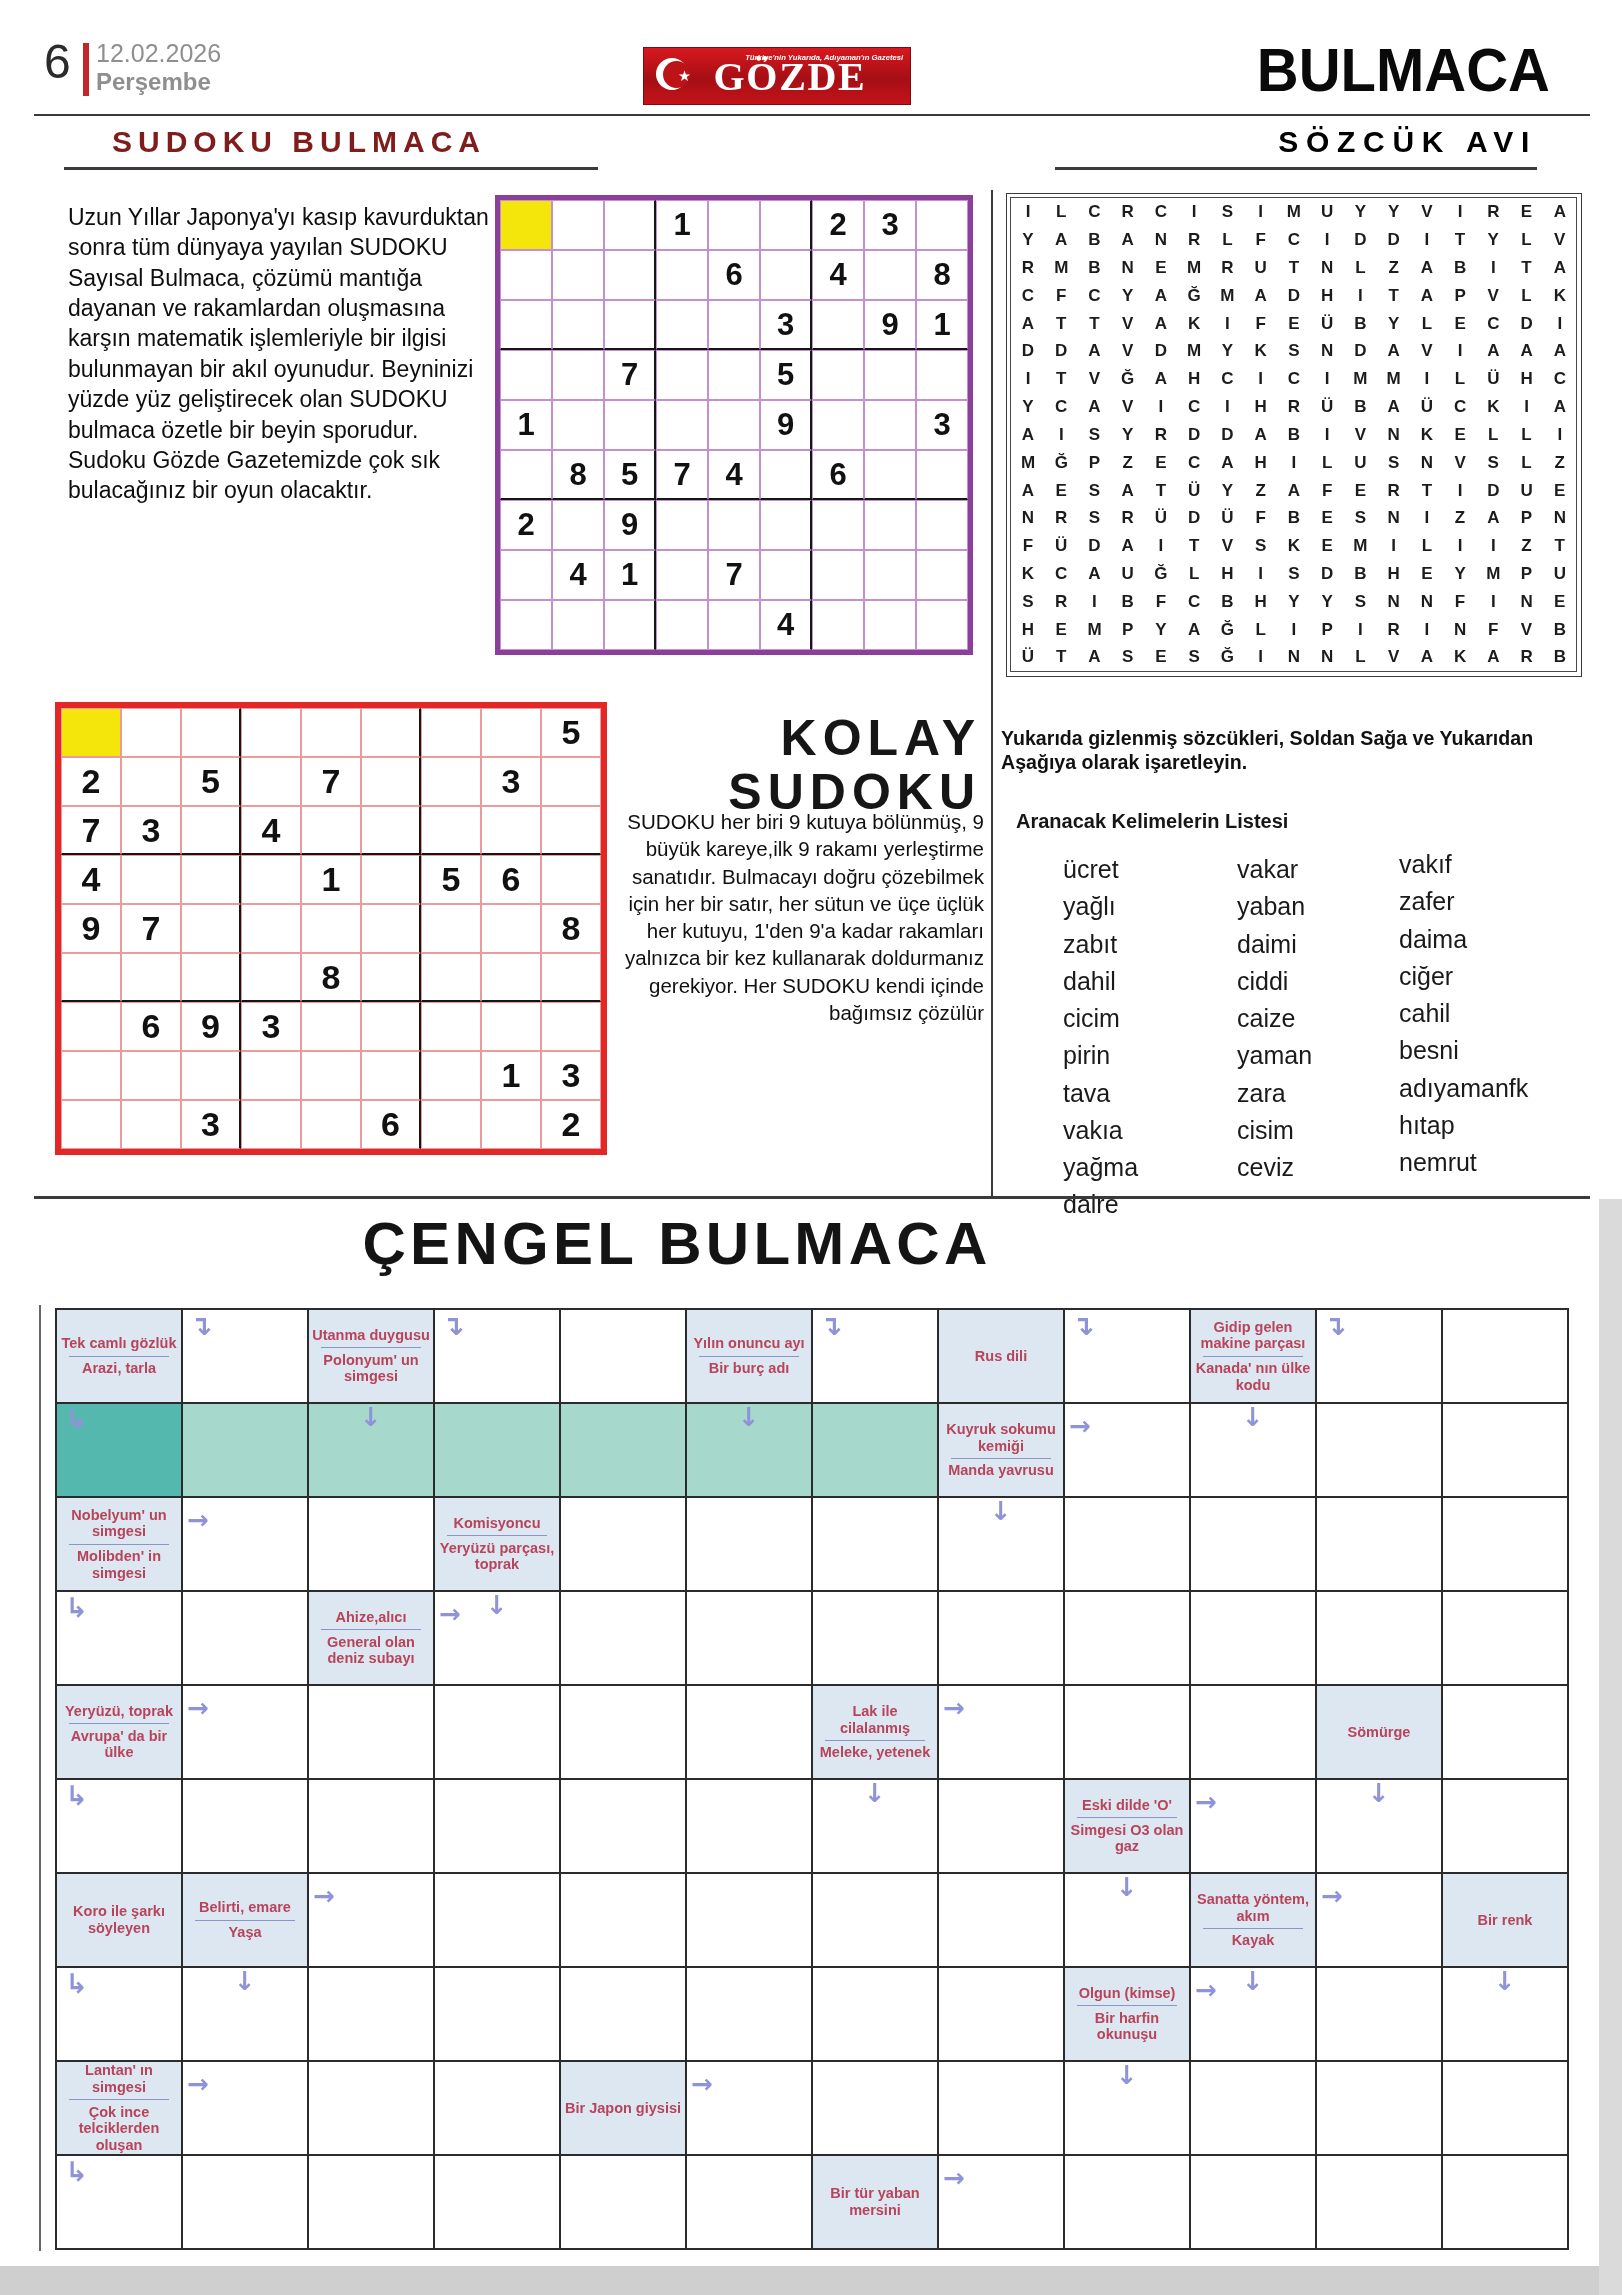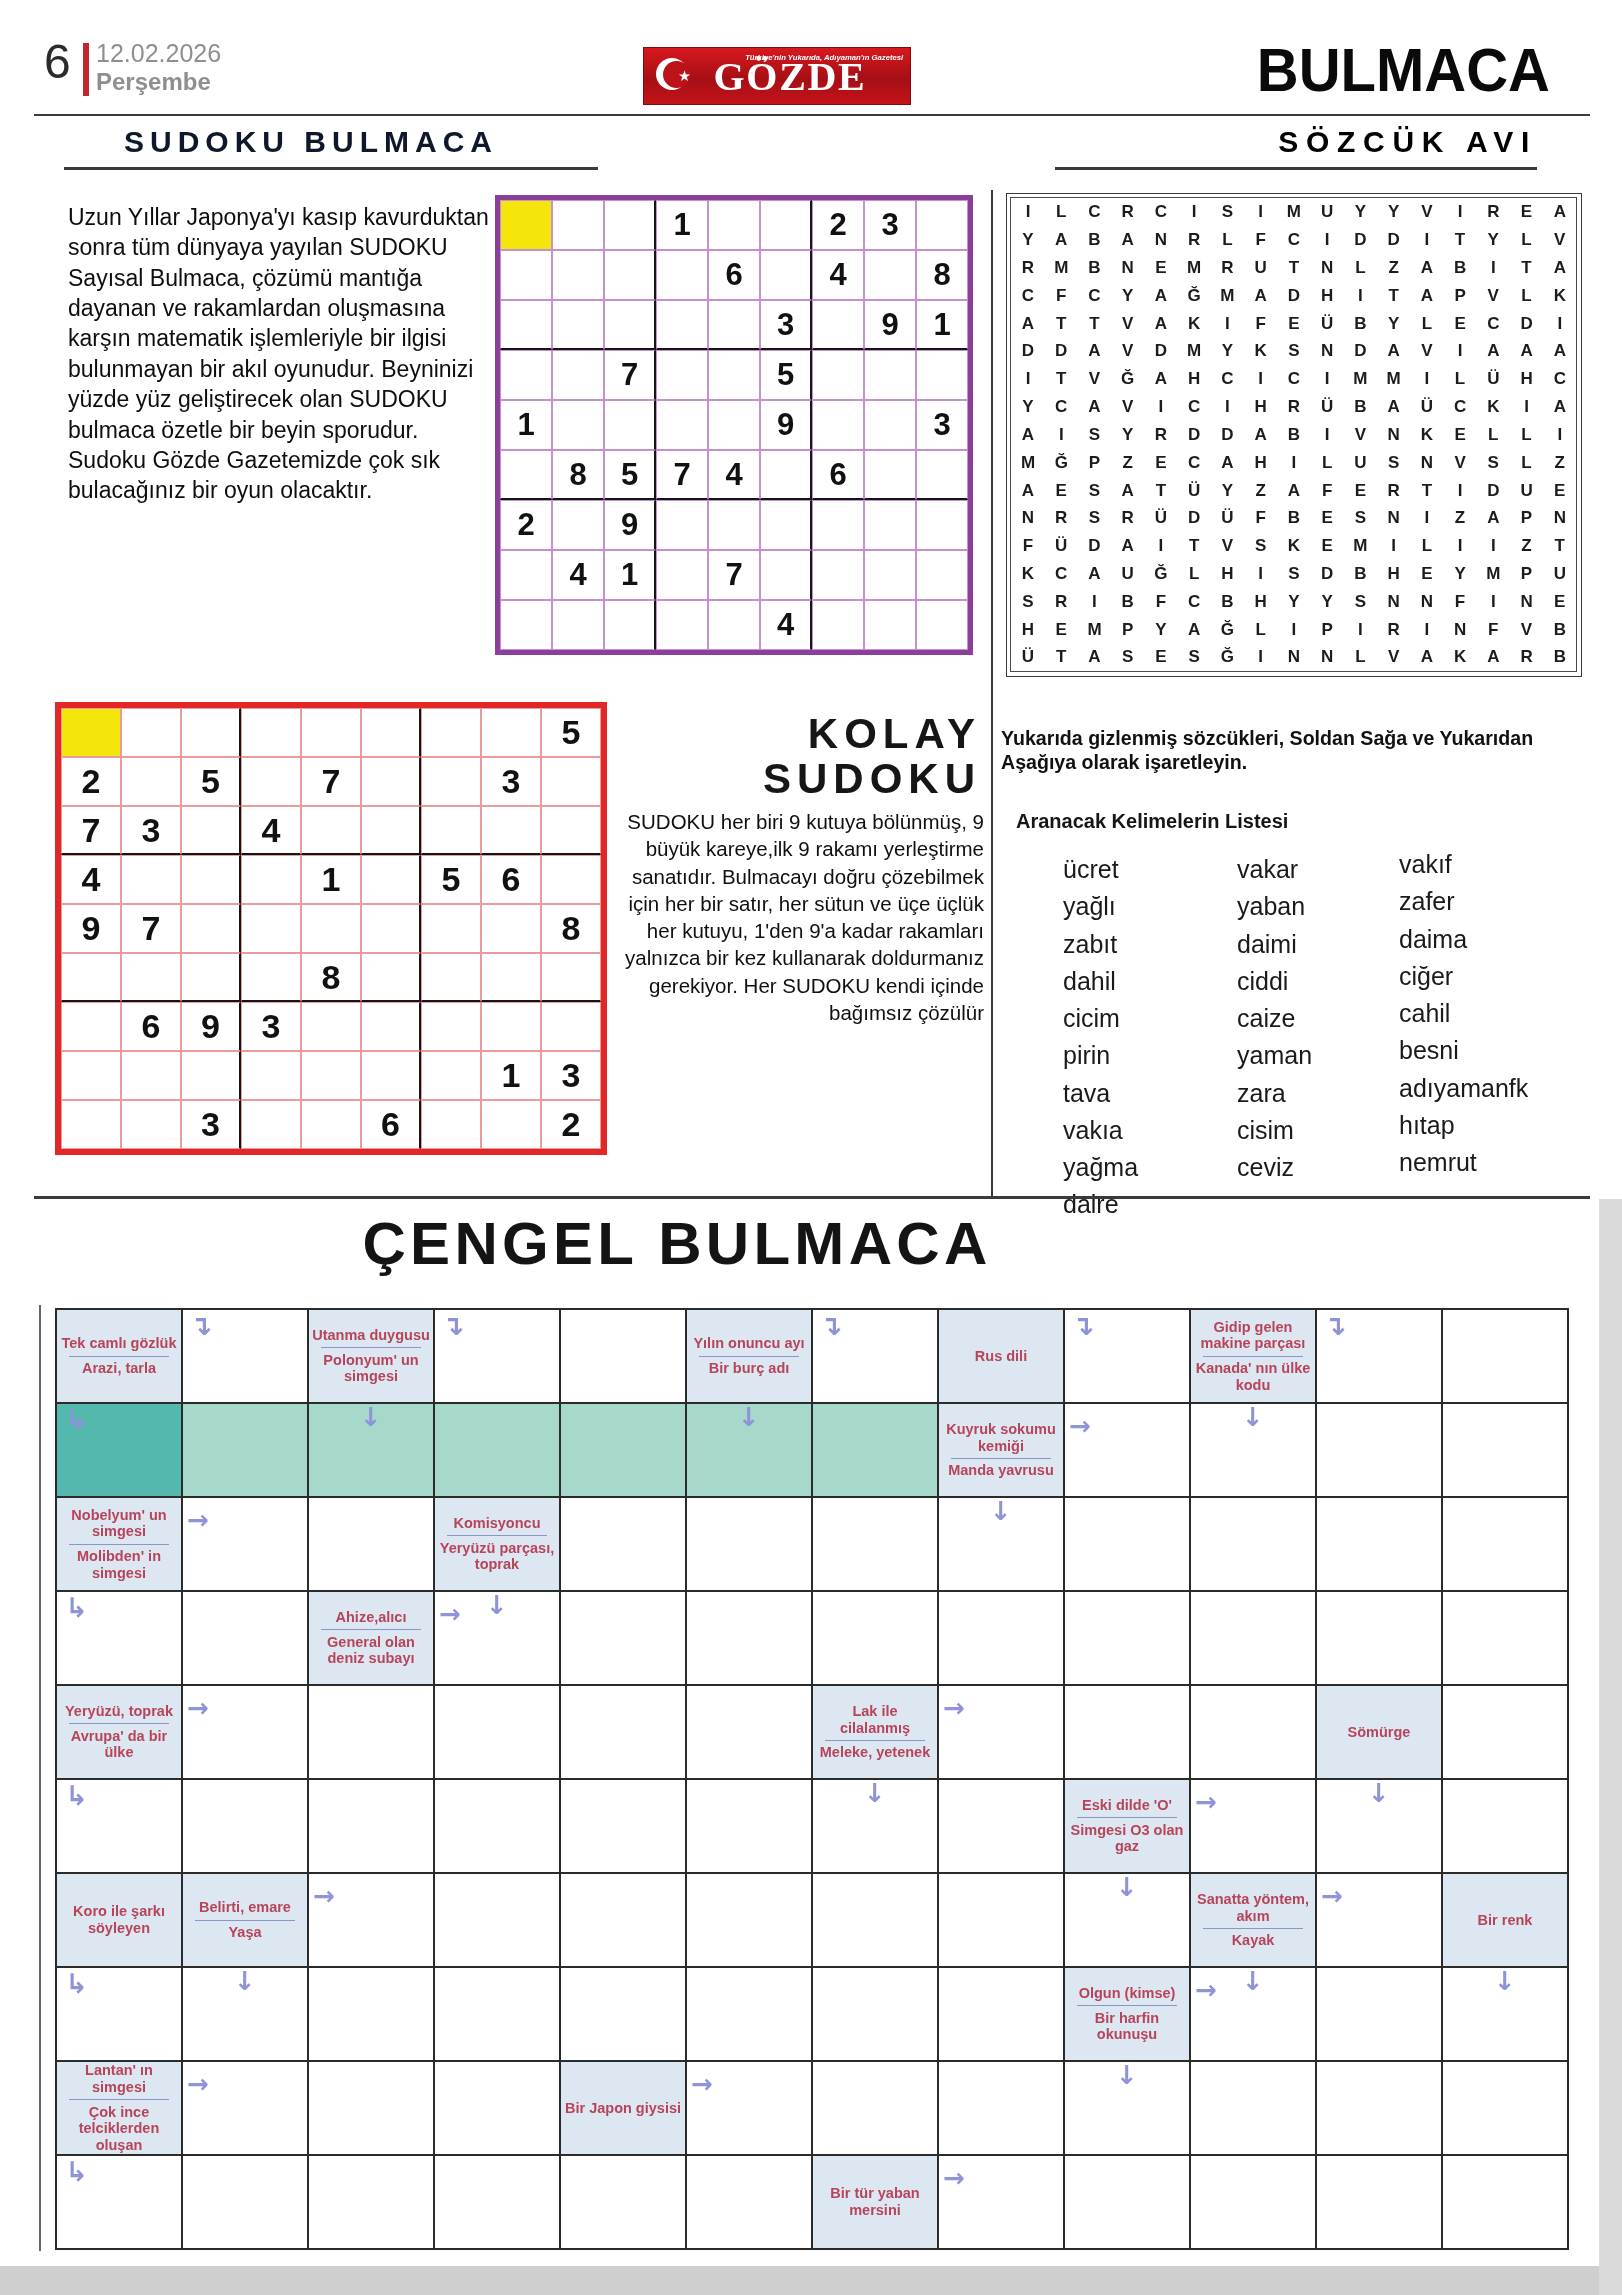--- a/index.html
+++ b/index.html
@@ -18,21 +18,21 @@
   #logo-slogan{position:absolute;top:5.1px;right:6.8px;color:#fff;font-size:7.7px;font-style:italic;font-weight:600;}
   #crescent{position:absolute;left:12px;top:10.2px;width:36px;height:36px;}
   #crescent .c1{position:absolute;left:0;top:0;width:32px;height:32px;border-radius:50%;background:#fff;}
   #crescent .c2{position:absolute;left:6.8px;top:2.6px;width:27px;height:27px;border-radius:50%;background:#bb1318;}
   #crescent .star{position:absolute;left:22px;top:9.4px;color:#fff;font-size:14.5px;}
   #masthead-title{left:1230px;top:34px;width:320px;text-align:right;font-size:58px;font-weight:900;
                   letter-spacing:0px;color:#0a0a0a;transform:scaleY(1.05);transform-origin:top right;}
   .hline{background:#3a3a3a;}
 
   
-  #sudoku-title{left:124px;top:125px;font-size:30px;font-weight:800;letter-spacing:6px;color:#0f172a;}
+  #sudoku-title{left:112px;top:125px;font-size:30px;font-weight:800;letter-spacing:6px;color:#7f1d1d;}
   #ws-title{left:1059px;top:125px;width:478px;text-align:right;font-size:30px;font-weight:800;letter-spacing:7.7px;color:#000000;}
 
   
   #sudoku-intro{left:68px;top:202px;width:425px;font-size:23px;line-height:1.32;color:#0e0e0e;}
 
   
   .sudoku{display:grid;background:#fff;}
   .sudoku .cell{display:flex;align-items:center;justify-content:center;font-weight:700;color:#111;box-sizing:border-box;}
   #sudoku1{left:495px;top:195px;border:5.1px solid #8b3f9a;grid-template-columns:repeat(9,52px);grid-template-rows:repeat(9,50px);}
   #sudoku1 .cell{border:0.9px solid #c490cf;font-size:31px;}
@@ -50,21 +50,21 @@
 
   #ws-instruction{left:1001px;top:726px;width:584px;text-align:left;font-size:19.6px;font-weight:600;line-height:1.25;color:#111;}
   #wl-title{left:1016px;top:810px;width:547px;text-align:left;font-size:20px;font-weight:700;color:#161616;}
   .wl-col{font-size:25px;color:#1a1a1a;}
   .wl-col div{margin-bottom:11px;line-height:1.05;}
   #wl-col1{left:1063px;top:856px;}
   #wl-col2{left:1237px;top:856px;}
   #wl-col3{left:1399px;top:851px;}
 
   
-  #kolay-title{left:598px;top:711px;width:383px;text-align:right;font-size:42px;font-weight:800;letter-spacing:6px;line-height:1.08;color:#161616;}
+  #kolay-title{left:598px;top:711px;width:383px;text-align:right;font-size:50px;font-weight:800;letter-spacing:6px;line-height:1.08;color:#161616;}
   #kolay-desc{left:598px;top:808px;width:386px;text-align:right;font-size:20.5px;font-weight:500;line-height:1.33;color:#101010;}
 
   
   #cengel-title{left:0;top:1209px;width:1354px;text-align:center;font-size:60px;font-weight:600;letter-spacing:4.3px;color:#141414;}
   #cengel{left:55px;top:1308px;border:1.7px solid #2b2b2b;background:#fff;display:grid;
           grid-template-columns:repeat(12,126px);grid-template-rows:repeat(10,94px);}
   .cg-cell{position:relative;border:0.9px solid #2b2b2b;box-sizing:border-box;background:#fff;}
   .cg-clue{display:flex;flex-direction:column;align-items:center;justify-content:center;background:#dce7f1;
            font-size:14.5px;font-weight:700;color:#b8445a;text-align:center;line-height:1.15;padding:2.6px;}
   .cg-divider{width:84%;border-top:1.7px solid #8a96c8;margin:3.4px 0;}

